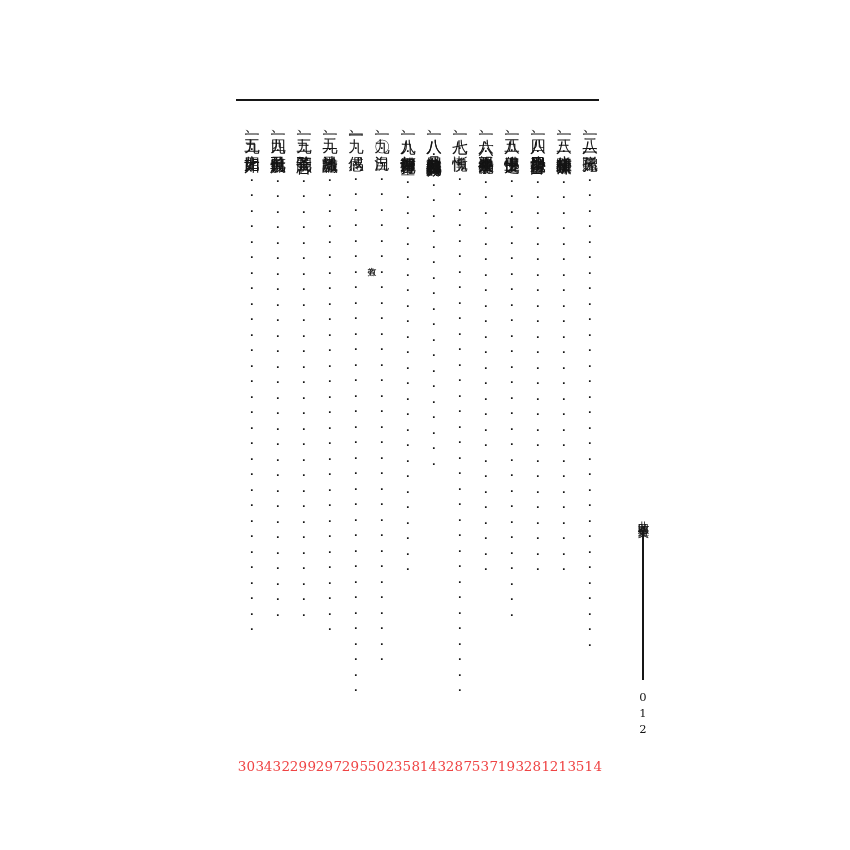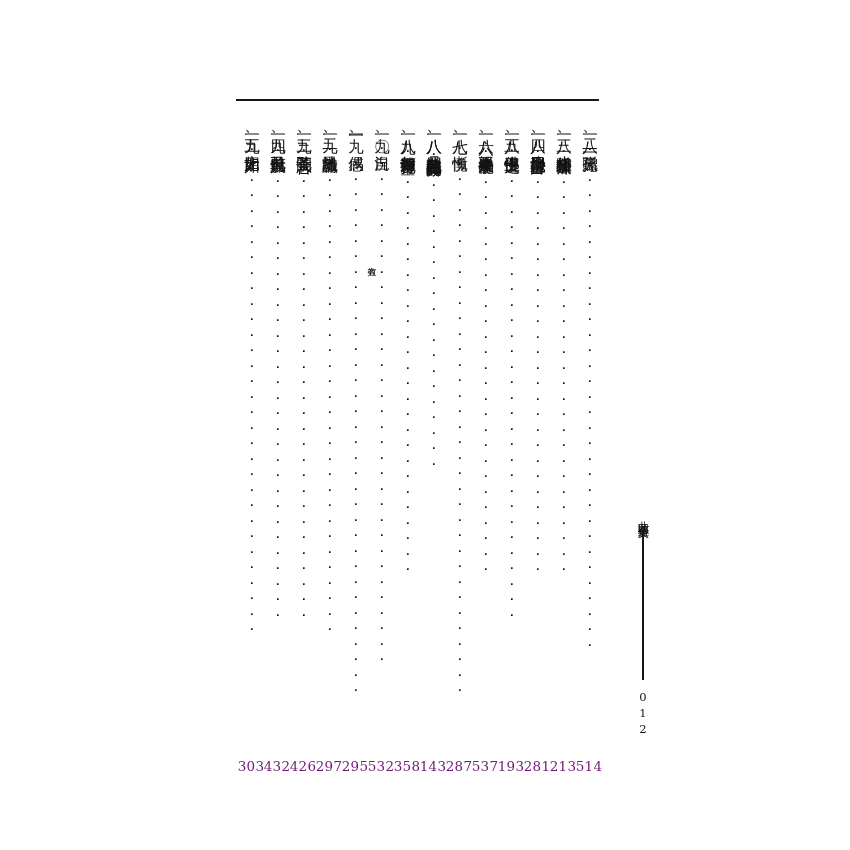--- a/index.html
+++ b/index.html
@@ -76,21 +76,21 @@
     overflow: hidden;
   }
 
   .pagenum {
     position: absolute;
     bottom: -28px;
     left: 50%;
     transform: translateX(-50%);
     font-size: 13.5px;
     font-family: "DejaVu Serif", "Liberation Serif", serif;
-    color: #701a75;
+    color: #ef4444;
     letter-spacing: 0.3px;
   }
 
   
   .annot {
     writing-mode: vertical-rl;
     text-orientation: upright;
     font-size: 9px;
     line-height: 1;
     position: absolute;
@@ -174,36 +174,36 @@
       </div>
       <div class="toc-col">
         <div class="entry">一八九、如何體會那打化空</div>
         <div class="leader">．．．．．．．．．．．．．．．．．．．．．．．．．．．．</div>
         <div class="pagenum">358</div>
       </div>
       <div class="toc-col">
         <div class="entry">一九〇、自況</div>
         <div class="annot" style="left: -1px; top: 134px;">有效</div>
         <div class="leader">．．．．．．．．．．．．．．．．．．．．．．．．．．．．．．．．．．</div>
-        <div class="pagenum">532</div>
+        <div class="pagenum">502</div>
       </div>
       <div class="toc-col">
         <div class="entry">一九一、偶感</div>
         <div class="leader">．．．．．．．．．．．．．．．．．．．．．．．．．．．．．．．．．．．．</div>
         <div class="pagenum">295</div>
       </div>
       <div class="toc-col">
         <div class="entry">一九二、法界離戲論</div>
         <div class="leader">．．．．．．．．．．．．．．．．．．．．．．．．．．．．．．．．</div>
         <div class="pagenum">297</div>
       </div>
       <div class="toc-col">
         <div class="entry">一九三、答孔子問言志</div>
         <div class="leader">．．．．．．．．．．．．．．．．．．．．．．．．．．．．．．．</div>
-        <div class="pagenum">426</div>
+        <div class="pagenum">299</div>
       </div>
       <div class="toc-col">
         <div class="entry">一九四、孔子何以與點</div>
         <div class="leader">．．．．．．．．．．．．．．．．．．．．．．．．．．．．．．．</div>
         <div class="pagenum">432</div>
       </div>
       <div class="toc-col">
         <div class="entry">一九五、十如比四如</div>
         <div class="leader">．．．．．．．．．．．．．．．．．．．．．．．．．．．．．．．．</div>
         <div class="pagenum">303</div>

